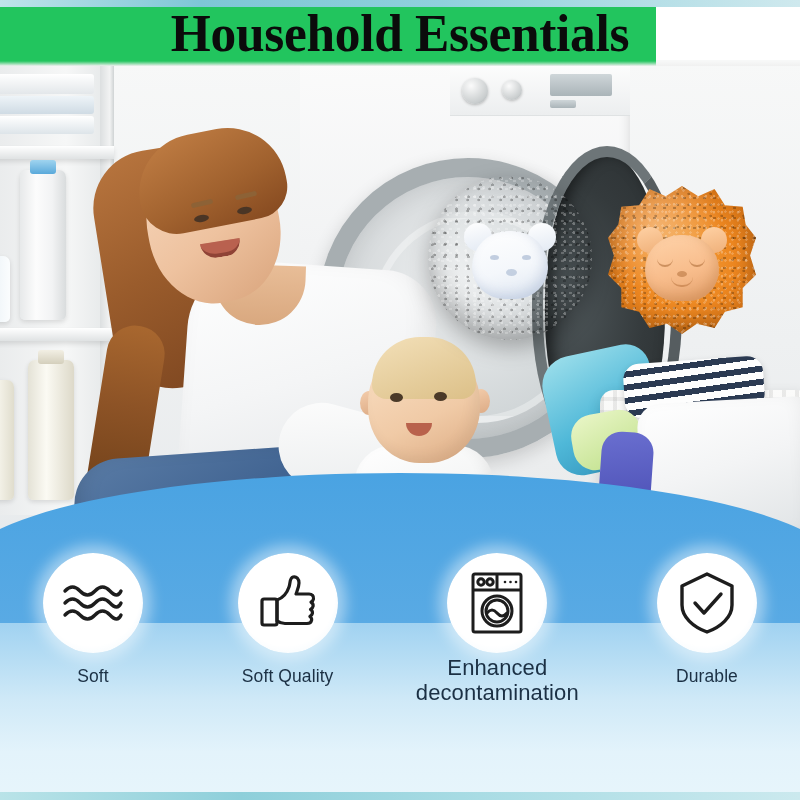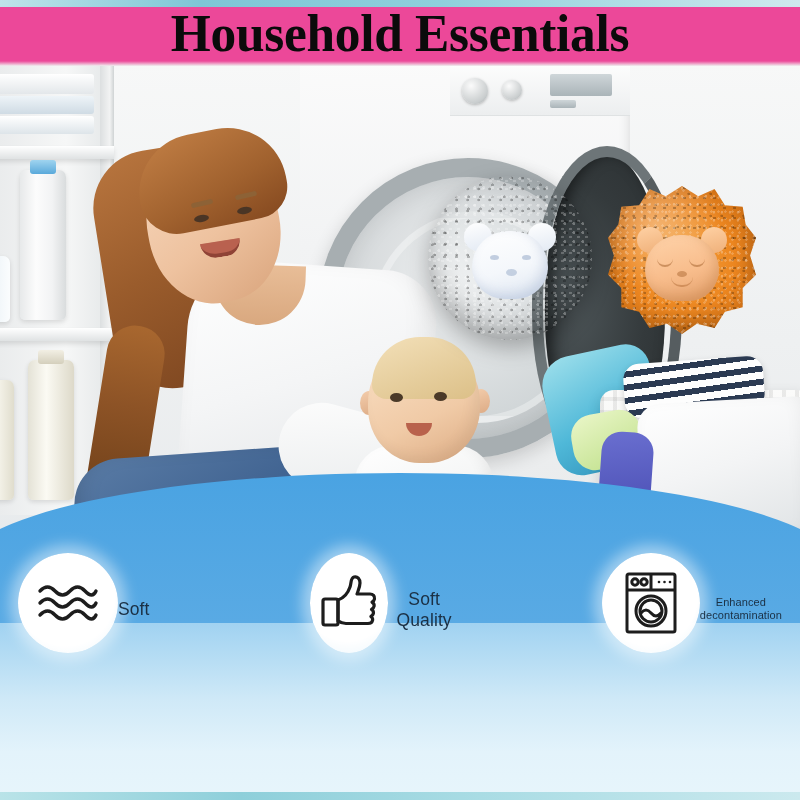--- a/index.html
+++ b/index.html
@@ -10,22 +10,22 @@
   #page { position:relative; width:800px; height:800px; overflow:hidden; background:#ffffff; }
 
   
   .edge-strip { position:absolute; left:0; width:800px; height:7px; z-index:40;
     background:linear-gradient(90deg,#bfe4ea 0%,#7ec6d6 25%,#8fd0dc 55%,#cfe9ee 100%); }
   .edge-top { top:0; }
   .edge-bottom { bottom:0; height:8px;
     background:linear-gradient(90deg,#b9e3e8 0%,#8ecfda 30%,#a9dce4 60%,#cbe9ee 100%); }
 
   
-  .title-band { position:absolute; left:0; top:0; width:800px; height:66px;
-    background:#ec4899; z-index:30; }
+  .title-band { position:absolute; left:0; top:0; width:656px; height:66px;
+    background:#22c55e; z-index:30; }
   .title-band::after{ content:""; position:absolute; left:0; bottom:0; width:800px; height:5px;
     background:linear-gradient(180deg,rgba(255,255,255,0) 0%,#f0f0f0 100%); }
   .title-text { position:absolute; left:0; top:0; width:800px; height:66px;
     display:flex; align-items:center; justify-content:center;
     font-family:"Liberation Serif", serif; font-weight:700; font-size:53px;
     letter-spacing:-0.3px; color:#0b0b0b; line-height:1;
     transform:scaleX(0.97); }
 
   
   .photo { position:absolute; left:0; top:60px; width:800px; height:510px; overflow:hidden;
@@ -242,30 +242,30 @@
   
   .bottom { position:absolute; left:0; bottom:0; width:800px; height:265px; z-index:25;
     background:linear-gradient(180deg,#63aee4 0%,#84c2ec 16%,#a8d6f2 38%,#cfe9f7 62%,#e3f3fb 82%,#e7f5fb 100%); }
   .bottom-arc2 { position:absolute; left:-40px; top:-62px; width:880px; height:150px; z-index:26;
     background:linear-gradient(180deg,#4aa3e2 0%,#59aae4 100%);
     border-radius:50% 50% 0 0 / 64% 64% 0 0; }
 
   .features { position:absolute; left:0; top:18px; width:800px; height:180px; z-index:28;
     display:flex; align-items:flex-start; justify-content:space-between;
     padding:0 18px; }
-  .feature { width:150px; display:flex; flex-direction:row; align-items:center; }
+  .feature { width:150px; display:flex; flex-direction:column; align-items:center; }
   .f-circle { width:100px; height:100px; border-radius:50%;
     background:radial-gradient(circle at 48% 44%, #ffffff 0%, #ffffff 64%, rgba(255,255,255,.88) 82%, rgba(255,255,255,.25) 100%);
     display:flex; align-items:center; justify-content:center;
     box-shadow:0 0 14px 8px rgba(255,255,255,.45); }
   .f-circle svg { display:block; }
   .f-label { margin-top:13px; text-align:center; color:#1b3044;
     font-size:17.5px; line-height:1.15; font-weight:400; letter-spacing:.1px; }
   .feature.wide { width:180px; }
-  .feature.wide .f-label { margin-top:11px; font-size:11px; }
+  .feature.wide .f-label { margin-top:2px; font-size:22px; }
 </style>
 </head>
 <body>
 
 <div id="page">
 
   <div class="edge-strip edge-top"></div>
 
   <div class="photo">
     <div class="wall"></div>
@@ -420,18 +420,27 @@
             <path d="M18 42 q5 -6 10 0 t10 0" stroke-linecap="round"></path>
           </svg>
         </div>
         <div class="f-label">
           <span>Enhanced</span><br>
           <span>decontamination</span>
         </div>
       </div>
 
 
+      <div class="feature">
+        <div class="f-circle">
+          <svg width="58" height="64" viewBox="0 0 58 64" fill="none" stroke="#1d1d1d" stroke-width="3.4" stroke-linejoin="round" stroke-linecap="round">
+            <path d="M29 3 L54 15 v19 c0 12 -11 22 -25 27 C15 56 4 46 4 34 V15 z"></path>
+            <path d="M17 32 l9 10 17 -19"></path>
+          </svg>
+        </div>
+        <div class="f-label">Durable</div>
+      </div>
 
     </div>
   </div>
 
   <div class="edge-strip edge-bottom"></div>
 </div>
 
 </body></html>

